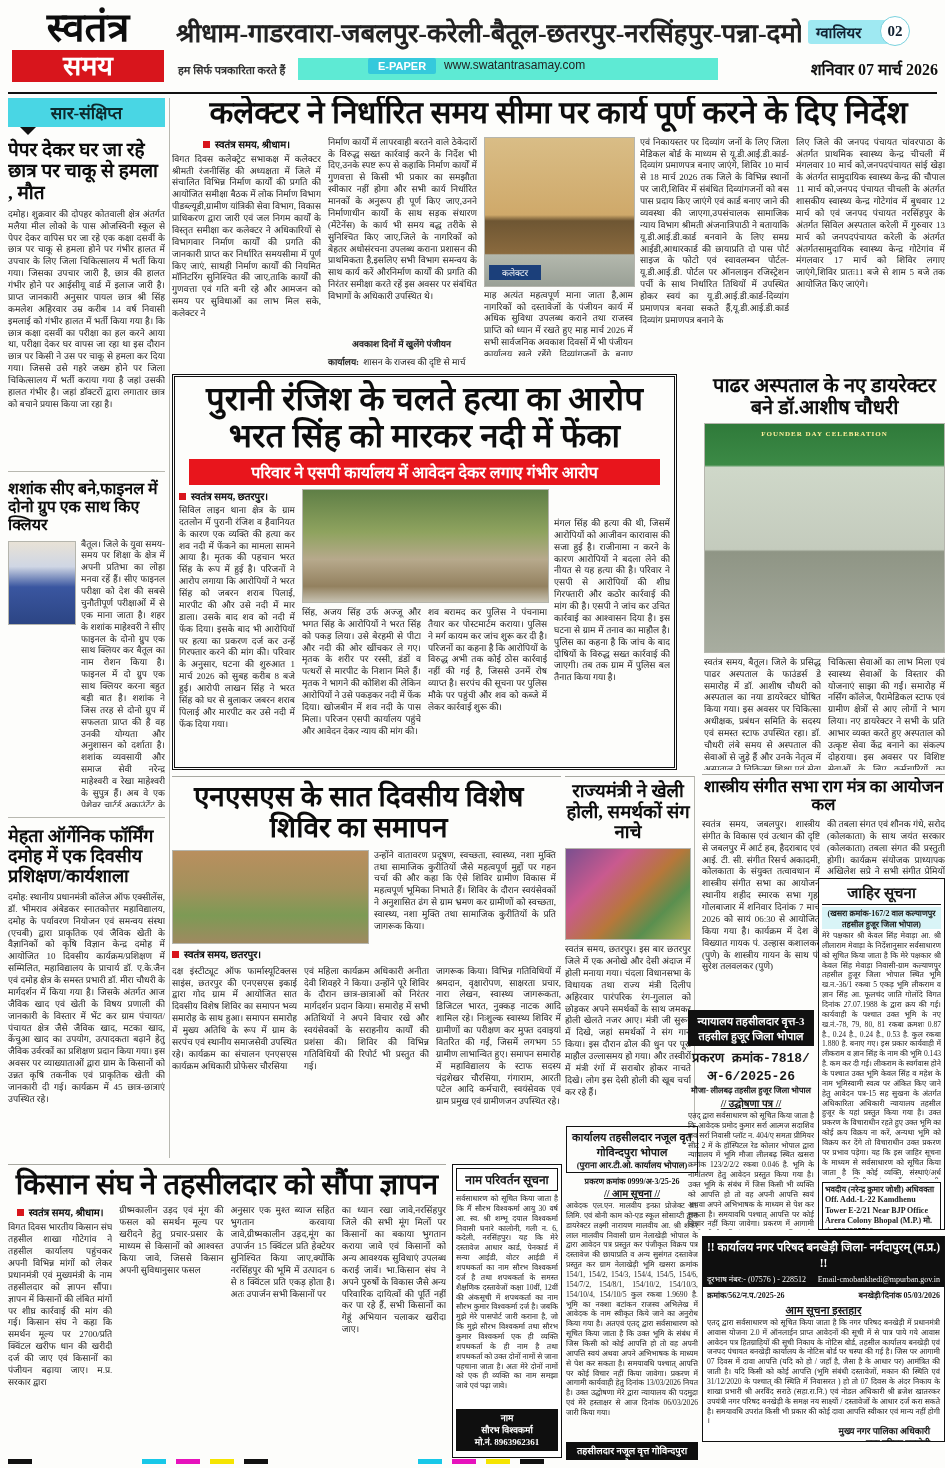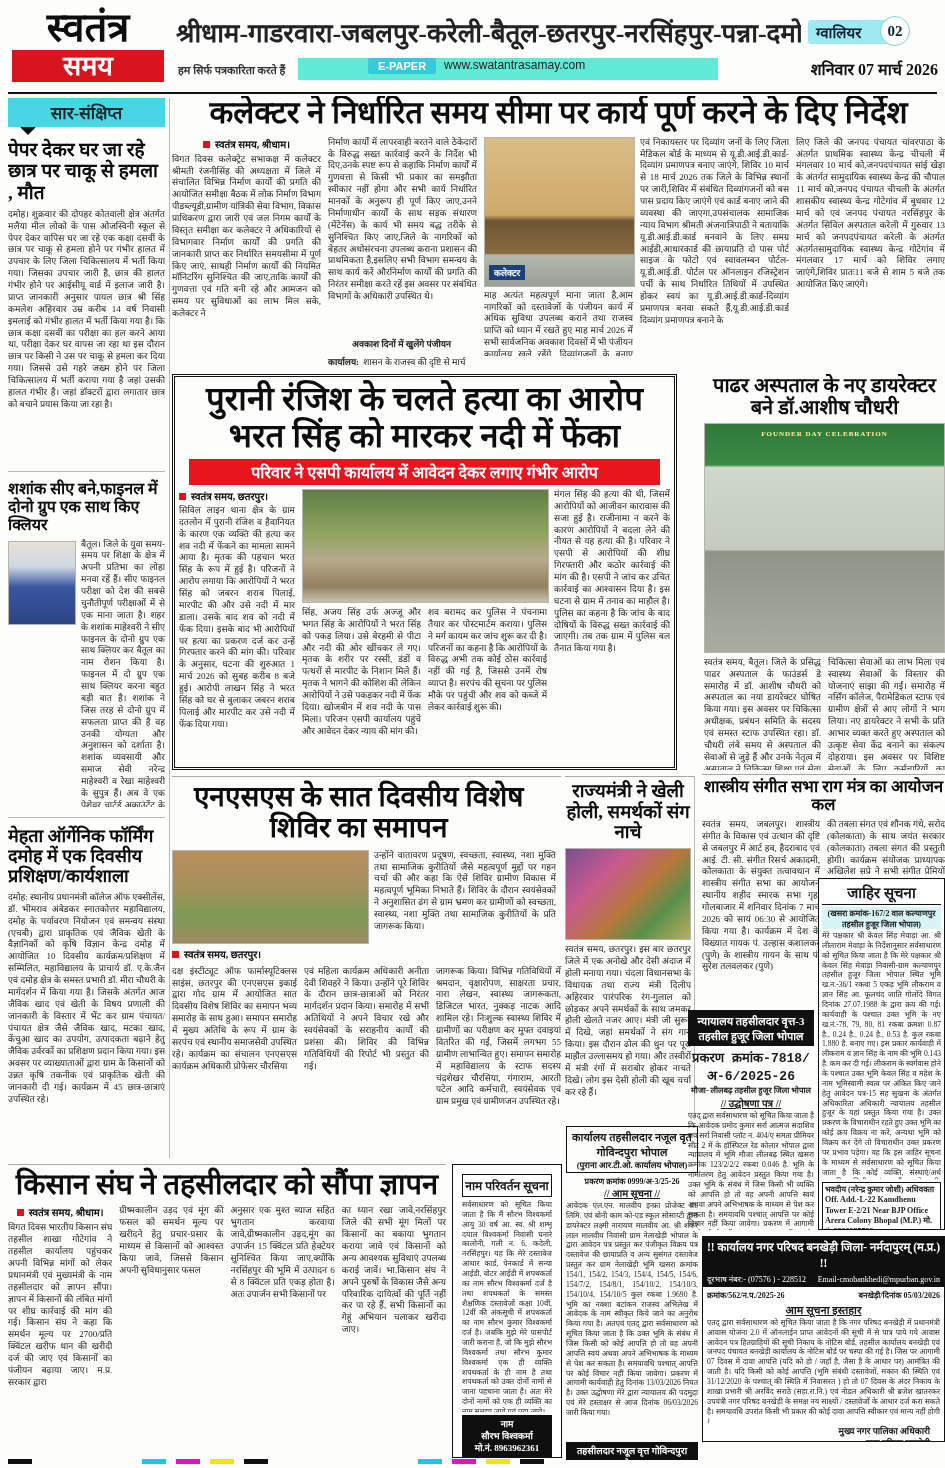--- a/index.html
+++ b/index.html
@@ -5,21 +5,21 @@
   html,body{margin:0;padding:0;background:#f2f2ee;}
   #page{position:relative;width:945px;height:1468px;background:#fdfdfb;margin:0 auto;overflow:hidden;
         font-family:"Liberation Serif", serif;color:#1a1a1a;}
   .abs{position:absolute;}
   .hd{font-weight:bold;color:#0d0d0d;line-height:1.12;text-align:center;}
   .bt{font-size:9px;line-height:1.32;text-align:justify;overflow:hidden;color:#222;}
   .bts{font-size:7.6px;line-height:1.3;text-align:justify;overflow:hidden;color:#222;}
   .byline{font-size:10px;font-weight:bold;color:#111;white-space:nowrap;}
   .redsq{display:inline-block;width:7px;height:7px;background:#d8151c;margin-right:5px;}
   .photo{position:relative;overflow:hidden;border:1px solid #b5b5ad;}
-  .cap{position:absolute;left:4px;bottom:6px;background:#1b3f7a;color:#fff;font-size:9px;padding:1px 5px;font-weight:bold;}
+  .cap{position:absolute;left:4px;bottom:6px;background:#1b3f7a;color:#fff;font-size:9px;padding:1px 13px;font-weight:normal;}
   .banner-green{position:absolute;top:6px;left:0;right:0;text-align:center;color:#ffef9a;font-size:7px;font-weight:bold;letter-spacing:1px;}
   .blackbox{background:#0f0f0f;color:#fff;text-align:center;font-weight:bold;padding:3px 2px;line-height:1.35;}
   .noticebox{border:1.5px solid #111;}
   .ntitle{font-weight:bold;text-align:center;}
   .cols{display:flex;gap:7px;}
   .col{flex:1;}
   .vline{border-right:1px solid #b8b8b0;}
   .strip{background:#e8151c;color:#fff;font-weight:bold;text-align:center;}
   .regmark{display:inline-block;width:24px;height:5px;margin-right:6px;}
   .cyanpill{background:#9fe9f2;color:#123;font-weight:bold;border-radius:3px;}
@@ -99,21 +99,21 @@
         <div class="byline" style="margin-bottom:2px;"><span class="redsq"></span><span>स्वतंत्र समय, छतरपुर।</span></div>
         <div class="bt" style="height:264px;">सिविल लाइन थाना क्षेत्र के ग्राम दतलोन में पुरानी रंजिश व हैवानियत के कारण एक व्यक्ति की हत्या कर शव नदी में फेंकने का मामला सामने आया है। मृतक की पहचान भरत सिंह के रूप में हुई है। परिजनों ने आरोप लगाया कि आरोपियों ने भरत सिंह को जबरन शराब पिलाई, मारपीट की और उसे नदी में मार डाला। उसके बाद शव को नदी में फेंक दिया। इसके बाद भी आरोपियों पर हत्या का प्रकरण दर्ज कर उन्हें गिरफ्तार करने की मांग की। परिवार के अनुसार, घटना की शुरुआत 1 मार्च 2026 को सुबह करीब 8 बजे हुई। आरोपी लाखन सिंह ने भरत सिंह को घर से बुलाकर जबरन शराब पिलाई और मारपीट कर उसे नदी में फेंक दिया गया।</div>
       </div>
       <div style="width:258px;">
         <div class="photo" style="width:100%;height:112px;background:linear-gradient(180deg,#5f7f46 0%,#8fa35f 38%,#b7a98c 62%,#93815f 86%,#c7c2b2 100%);"></div>
         <div class="cols" style="margin-top:4px;">
           <div class="bt col" style="height:162px;">सिंह, अजय सिंह उर्फ अज्जू और भगत सिंह के आरोपियों ने भरत सिंह को पकड़ लिया। उसे बेरहमी से पीटा और नदी की ओर खींचकर ले गए। मृतक के शरीर पर रस्सी, डंडों व पत्थरों से मारपीट के निशान मिले हैं। मृतक ने भागने की कोशिश की लेकिन आरोपियों ने उसे पकड़कर नदी में फेंक दिया। खोजबीन में शव नदी के पास मिला। परिजन एसपी कार्यालय पहुंचे और आवेदन देकर न्याय की मांग की।</div>
           <div class="bt col" style="height:162px;">शव बरामद कर पुलिस ने पंचनामा तैयार कर पोस्टमार्टम कराया। पुलिस ने मर्ग कायम कर जांच शुरू कर दी है। परिजनों का कहना है कि आरोपियों के विरुद्ध अभी तक कोई ठोस कार्रवाई नहीं की गई है, जिससे उनमें रोष व्याप्त है। सरपंच की सूचना पर पुलिस मौके पर पहुंची और शव को कब्जे में लेकर कार्रवाई शुरू की।</div>
         </div>
       </div>
-      <div style="width:122px;">
+      <div style="width:122px;margin-top:29px;">
         <div class="bt" style="height:282px;">मंगल सिंह की हत्या की थी, जिसमें आरोपियों को आजीवन कारावास की सजा हुई है। राजीनामा न करने के कारण आरोपियों ने बदला लेने की नीयत से यह हत्या की है। परिवार ने एसपी से आरोपियों की शीघ्र गिरफ्तारी और कठोर कार्रवाई की मांग की है। एसपी ने जांच कर उचित कार्रवाई का आश्वासन दिया है। इस घटना से ग्राम में तनाव का माहौल है। पुलिस का कहना है कि जांच के बाद दोषियों के विरुद्ध सख्त कार्रवाई की जाएगी। तब तक ग्राम में पुलिस बल तैनात किया गया है।</div>
       </div>
     </div>
   </div>
 
   <div class="abs" style="left:704px;top:374px;width:241px;height:396px;overflow:hidden;font-family:Liberation Serif, serif;">
     <div class="hd" style="font-size:20px;">पाढर अस्पताल के नए डायरेक्टर बने डॉ.आशीष चौधरी</div>
     <div class="photo" style="width:100%;height:230px;margin-top:4px;box-sizing:border-box;background:linear-gradient(180deg,#2f7a3a 0%,#3c8a46 18%,#cfd8c9 19%,#c4cbbd 55%,#8f9585 56%,#a8ada0 100%);">
       <span class="banner-green">FOUNDER DAY CELEBRATION</span>
     </div>
@@ -176,21 +176,21 @@
         <div class="byline" style="text-align:center;margin-bottom:3px;"><span class="redsq"></span><span>स्वतंत्र समय, श्रीधाम।</span></div>
         <div class="bt" style="height:222px;">विगत दिवस भारतीय किसान संघ तहसील शाखा गोटेगांव ने तहसील कार्यालय पहुंचकर अपनी विभिन्न मांगों को लेकर प्रधानमंत्री एवं मुख्यमंत्री के नाम तहसीलदार को ज्ञापन सौंपा। ज्ञापन में किसानों की लंबित मांगों पर शीघ्र कार्रवाई की मांग की गई। किसान संघ ने कहा कि समर्थन मूल्य पर 2700/प्रति क्विंटल खरीफ धान की खरीदी दर्ज की जाए एवं किसानों का पंजीयन बढ़ाया जाए। म.प्र. सरकार द्वारा</div>
       </div>
       <div class="bt col" style="height:240px;">ग्रीष्मकालीन उड़द एवं मूंग की फसल को समर्थन मूल्य पर खरीदने हेतु प्रचार-प्रसार के माध्यम से किसानों को आश्वस्त किया जावे, जिससे किसान अपनी सुविधानुसार फसल</div>
       <div class="bt col" style="height:240px;">अनुसार एक मुश्त ब्याज सहित भुगतान करवाया जावे,ग्रीष्मकालीन उड़द,मूंग का उपार्जन 15 क्विंटल प्रति हेक्टेयर सुनिश्चित किया जाए,क्योंकि नरसिंहपुर की भूमि में उत्पादन 6 से 8 क्विंटल प्रति एकड़ होता है।अतः उपार्जन सभी किसानों पर</div>
       <div class="bt col" style="height:240px;">का ध्यान रखा जावे,नरसिंहपुर जिले की सभी मूंग मिलों पर किसानों का बकाया भुगतान कराया जावे एवं किसानों को अन्य आवश्यक सुविधाएं उपलब्ध कराई जावें। भा.किसान संघ ने अपने पुरुषों के विकास जैसे अन्य परिवारिक दायित्वों की पूर्ति नहीं कर पा रहे हैं, सभी किसानों का गेहूं अभियान चलाकर खरीदा जाए।</div>
     </div>
 
   </div>
 
-  <div class="abs noticebox" style="left:452px;top:1164px;width:110px;height:294px;padding:9px;box-sizing:border-box;overflow:hidden;background:#fff;">
+  <div class="abs noticebox" style="left:452px;top:1164px;width:110px;height:294px;padding:3px;box-sizing:border-box;overflow:hidden;background:#fff;">
     <div class="noticebox ntitle" style="font-size:12px;padding:2px 0;">नाम परिवर्तन सूचना</div>
     <div class="bts" style="height:212px;margin-top:3px;">सर्वसाधारण को सूचित किया जाता है कि मैं सौरभ विश्वकर्मा आयु 30 वर्ष आ. स्व. श्री शम्भू दयाल विश्वकर्मा निवासी घनारे कालोनी, गली न. 6, कदेली, नरसिंहपुर। यह कि मेरे दस्तावेज आधार कार्ड, पेनकार्ड में सन्या आईडी, वोटर आईडी में शपथकर्ता का नाम सौरभ विश्वकर्मा दर्ज है तथा शपथकर्ता के समस्त शैक्षणिक दस्तावेजों कक्षा 10वीं, 12वीं की अंकसूची में शपथकर्ता का नाम सौरभ कुमार विश्वकर्मा दर्ज है। जबकि मुझे मेरे पासपोर्ट जारी कराना है, जो कि मुझे सौरभ विश्वकर्मा तथा सौरभ कुमार विश्वकर्मा एक ही व्यक्ति शपथकर्ता के ही नाम है तथा शपथकर्ता को उक्त दोनों नामों से जाना पहचाना जाता है। अतः मेरे दोनों नामों को एक ही व्यक्ति का नाम समझा जावे एवं पढ़ा जावे।</div>
     <div class="blackbox" style="font-size:9px;margin-top:3px;">
       <div>नाम</div>
       <div>सौरभ विश्वकर्मा</div>
       <div>मो.नं. 8963962361</div>
     </div>
   </div>
 
   <div class="abs" style="left:566px;top:1126px;width:132px;height:334px;overflow:hidden;">

